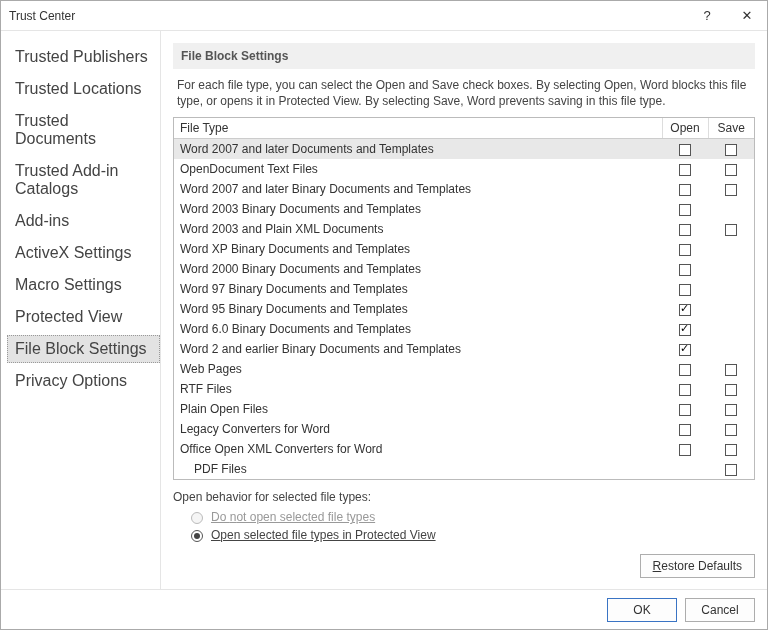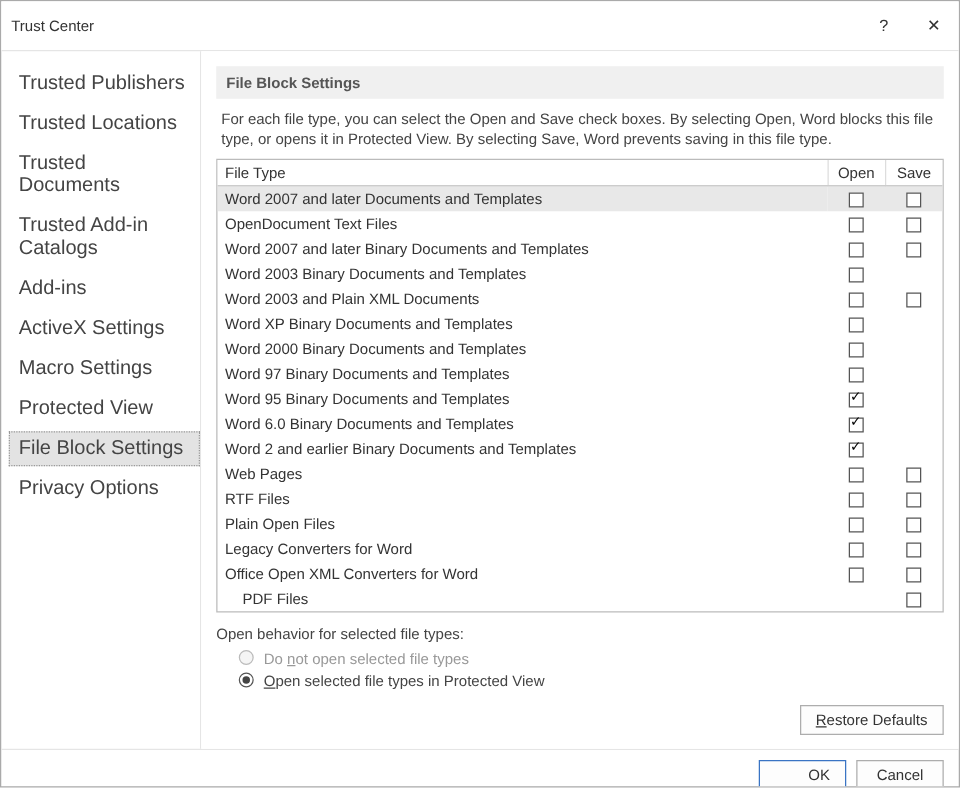--- a/index.html
+++ b/index.html
@@ -8,21 +8,21 @@
     font-family: "Segoe UI", Tahoma, sans-serif;
     font-size: 12px;
     color: #333;
     background: #fff;
     width: 768px;
     height: 630px;
     overflow: hidden;
     border: 1px solid #aaa;
   }
   .titlebar {
-    height: 40px;
+    height: 30px;
     display: flex;
     align-items: center;
     padding: 0 0 0 8px;
     border-bottom: 1px solid #e5e5e5;
     font-size: 12px;
     background: #fff;
   }
   .titlebar .title { flex: 1; }
   .titlebar .btn {
     width: 40px;
@@ -121,22 +121,23 @@
   }
   .cell-pad { padding-left: 20px !important; }
   .open-behavior {
     margin-top: 10px;
     font-size: 12px;
     color: #444;
   }
   .open-behavior .lbl { margin-bottom: 4px; }
   .radio-row {
     display: flex;
-    align-items: flex-start;
+    align-items: flex-end;
     padding: 2px 0 2px 18px;
+    text-decoration: underline;
   }
   .radio {
     width: 12px;
     height: 12px;
     border: 1px solid #555;
     border-radius: 50%;
     margin-right: 8px;
     position: relative;
     background: #fff;
   }
@@ -169,21 +170,20 @@
     height: 40px;
     display: flex;
     justify-content: flex-end;
     align-items: center;
     gap: 8px;
     padding: 0 12px;
     border-top: 1px solid #e5e5e5;
   }
   .btn-primary {
     border: 1px solid #3a74c4;
-    text-align: right;
   }
   u.al { text-decoration: underline; }
 </style>
 </head>
 <body>
 
 <div class="titlebar">
   <span class="title">Trust Center</span>
   <div class="btn">?</div>
   <div class="btn">

